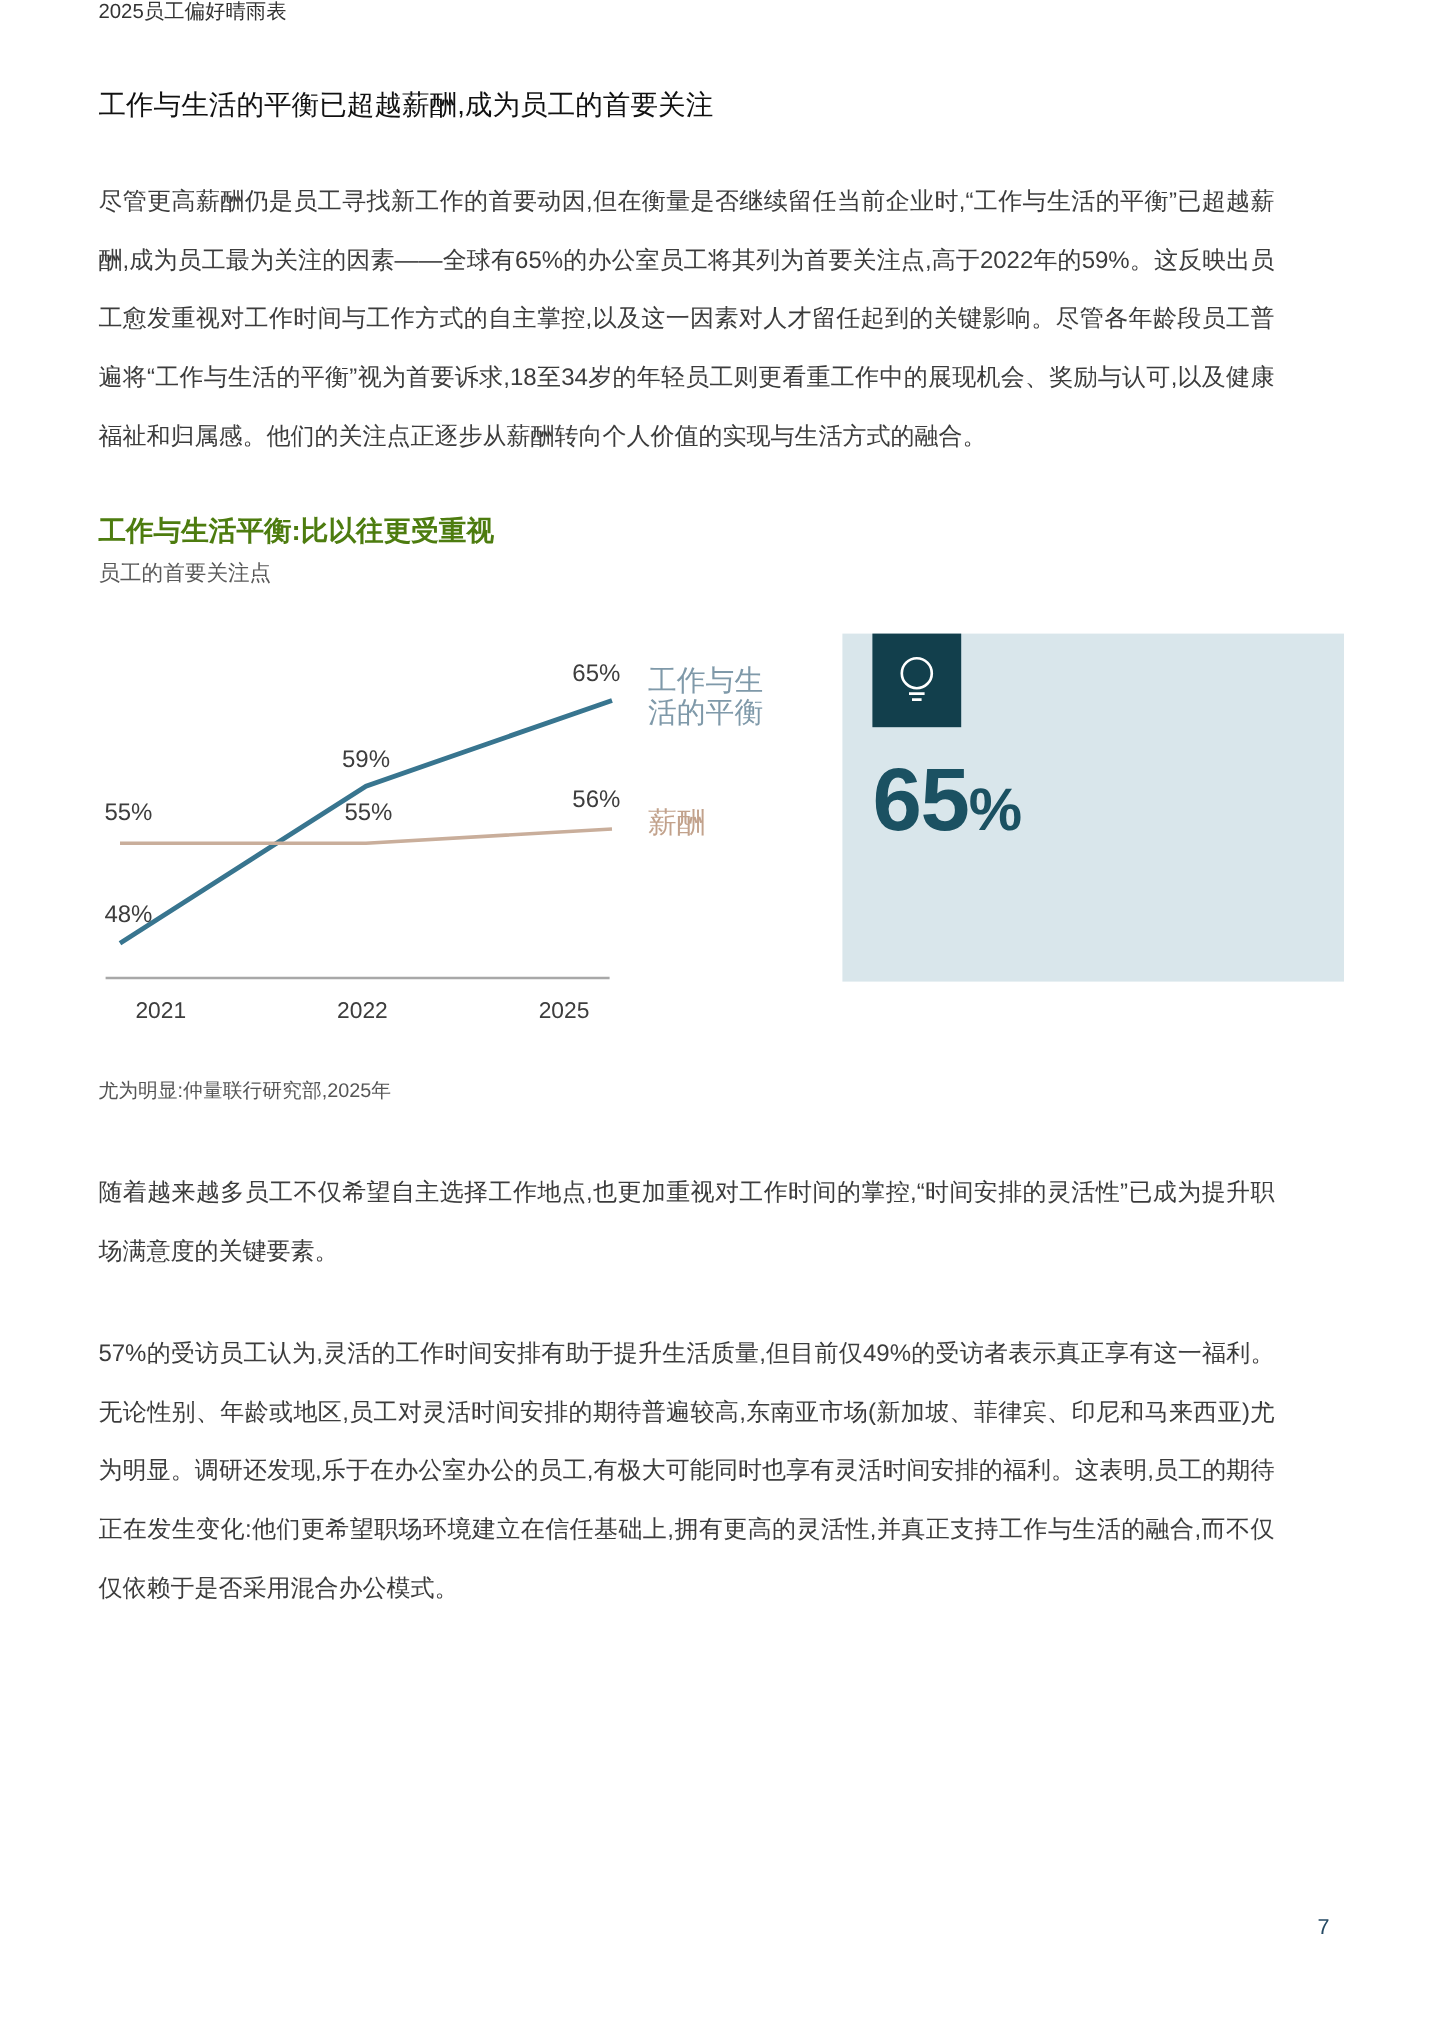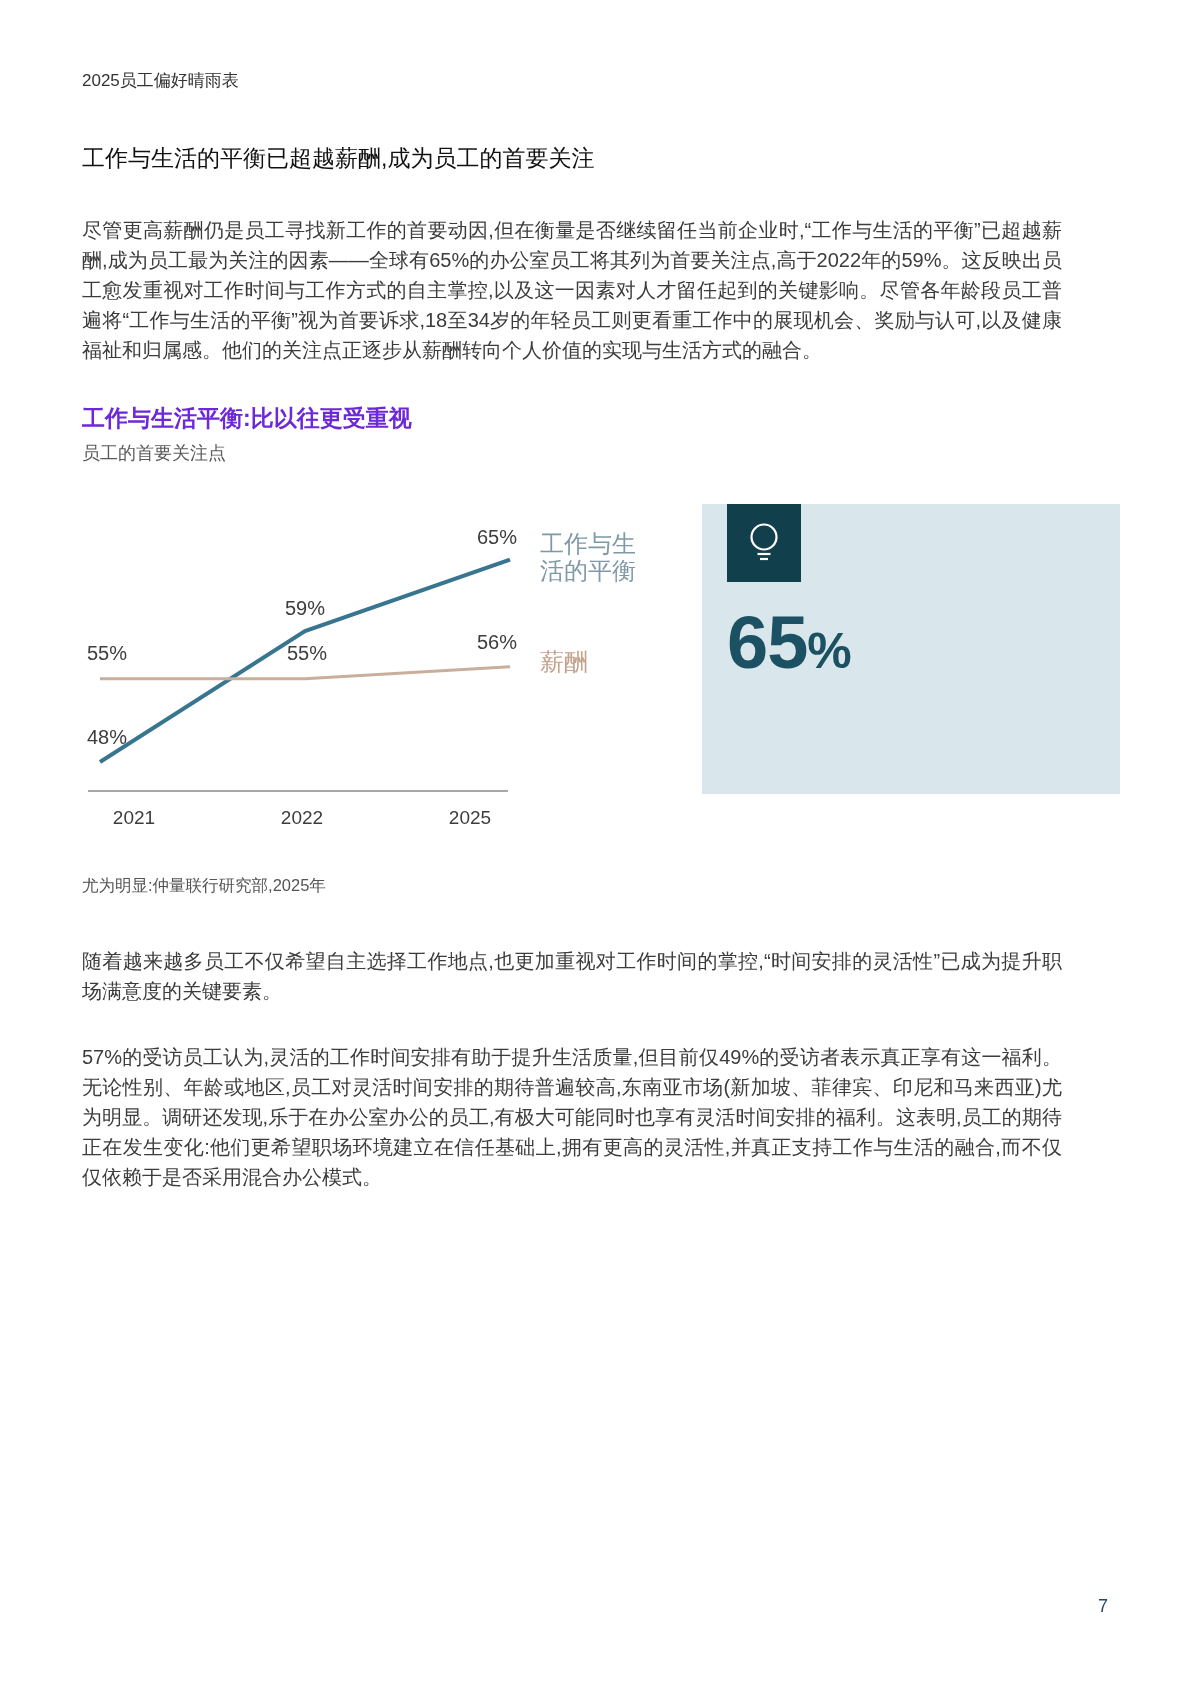--- a/index.html
+++ b/index.html
@@ -6,41 +6,40 @@
   .page{
     position:relative;
     width:1200px;height:1698px;
     background:#ffffff;
     overflow:hidden;
     font-family:"Liberation Sans","DejaVu Sans",sans-serif;
     color:#3a3a3a;
   }
   .content{margin:0 82px;}
   .doc-header{
-    padding-top:71px;
     font-size:17px;line-height:20px;color:#333333;
   }
   h1.doc-title{
     margin:57px 0 0 0;
     font-size:45px;line-height:56px;
     font-weight:300;color:#1a1a1a;letter-spacing:1px;
   }
   h2.section-heading{
     margin:52px 0 0 0;
     font-size:23px;line-height:30px;font-weight:400;color:#111111;
   }
   p.body-text{
     margin:42px 1px 0 0;
     width:980px;
-    font-size:20px;line-height:30px;
+    font-size:20px;line-height:49px;
     text-align:justify;color:#3c3c3c;
   }
   h3.chart-title{
     margin:38px 0 0 0;
-    font-size:23px;line-height:30px;font-weight:700;color:#6d28d9;
+    font-size:23px;line-height:30px;font-weight:700;color:#4d7c0f;
   }
   .chart-subtitle{
     margin:8px 0 0 0;
     font-size:18px;line-height:24px;color:#595959;
   }
   .chart-area{
     position:relative;
     margin-top:7px;
     width:1038px;height:372px;
   }

